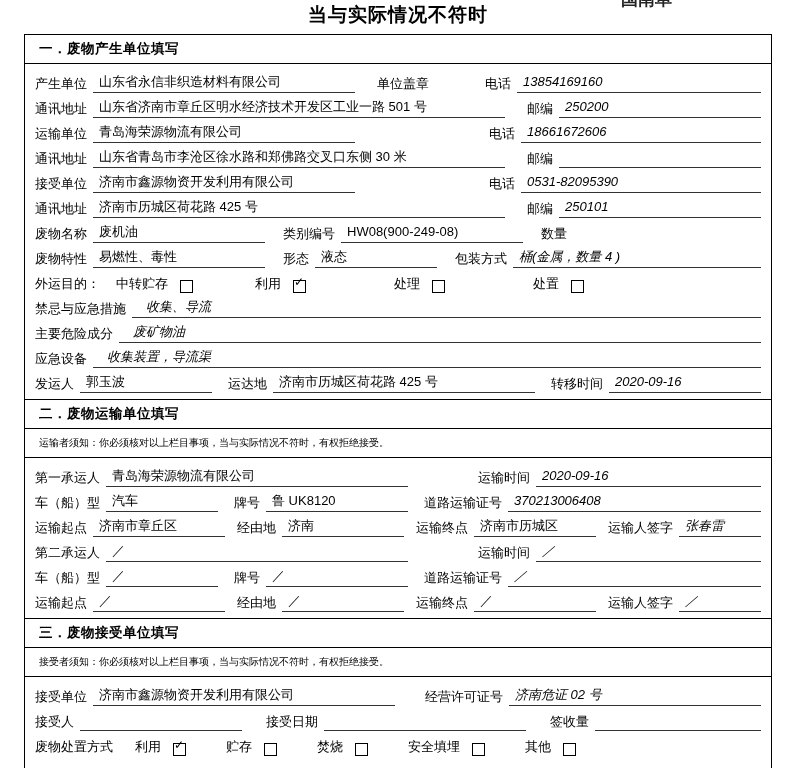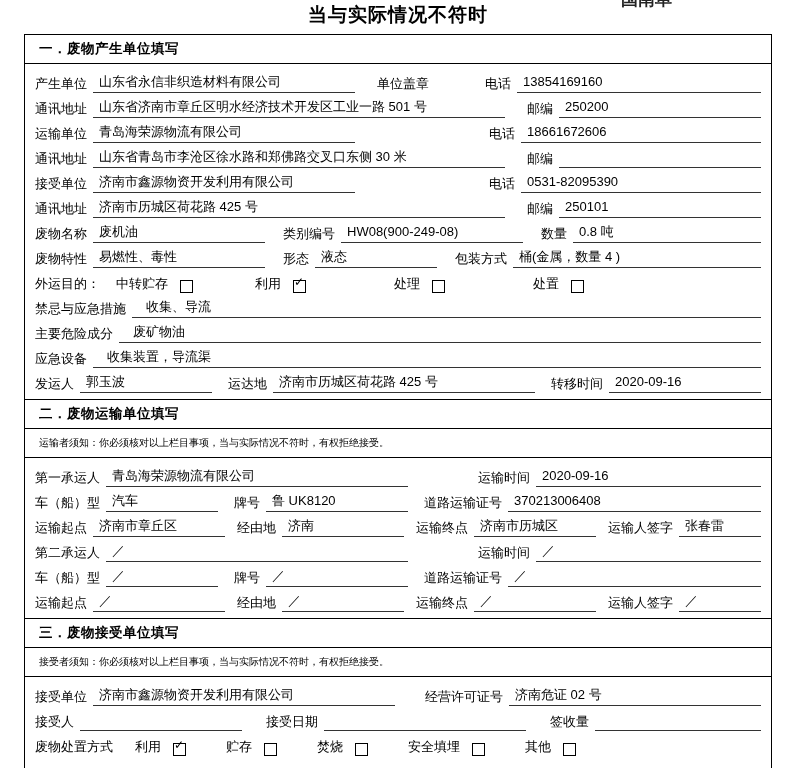--- a/index.html
+++ b/index.html
@@ -86,21 +86,21 @@
   .val {
     flex: 0 0 auto;
     border-bottom: 1px solid #333;
     padding: 0 6px 1px 6px;
     font-size: 13px;
     line-height: 18px;
     min-height: 16px;
     text-align: left;
   }
   .val.left { text-align: left; }
-  .grow { flex: 1 1 auto; }
+  .grow { flex: 1 1 auto; font-style: italic; }
   .sp { flex: 0 0 auto; }
   .note {
     padding: 7px 10px 7px 14px;
     font-size: 10px;
     border-bottom: 1px solid #000;
   }
   .cb {
     display: inline-block;
     width: 11px;
     height: 11px;
@@ -188,21 +188,20 @@
       </div>
 
       <div class="row">
         <span class="lbl">废物名称</span>
         <span class="val" style="width:160px">废机油</span>
         <span class="sp" style="width:18px"></span>
         <span class="lbl">类别编号</span>
         <span class="val" style="width:170px">HW08(900-249-08)</span>
         <span class="sp" style="width:18px"></span>
         <span class="lbl">数量</span>
-        <span class="val grow">0.8 吨</span>
       </div>
 
       <div class="row">
         <span class="lbl">废物特性</span>
         <span class="val" style="width:160px">易燃性、毒性</span>
         <span class="sp" style="width:18px"></span>
         <span class="lbl">形态</span>
         <span class="val" style="width:110px">液态</span>
         <span class="sp" style="width:18px"></span>
         <span class="lbl">包装方式</span>

